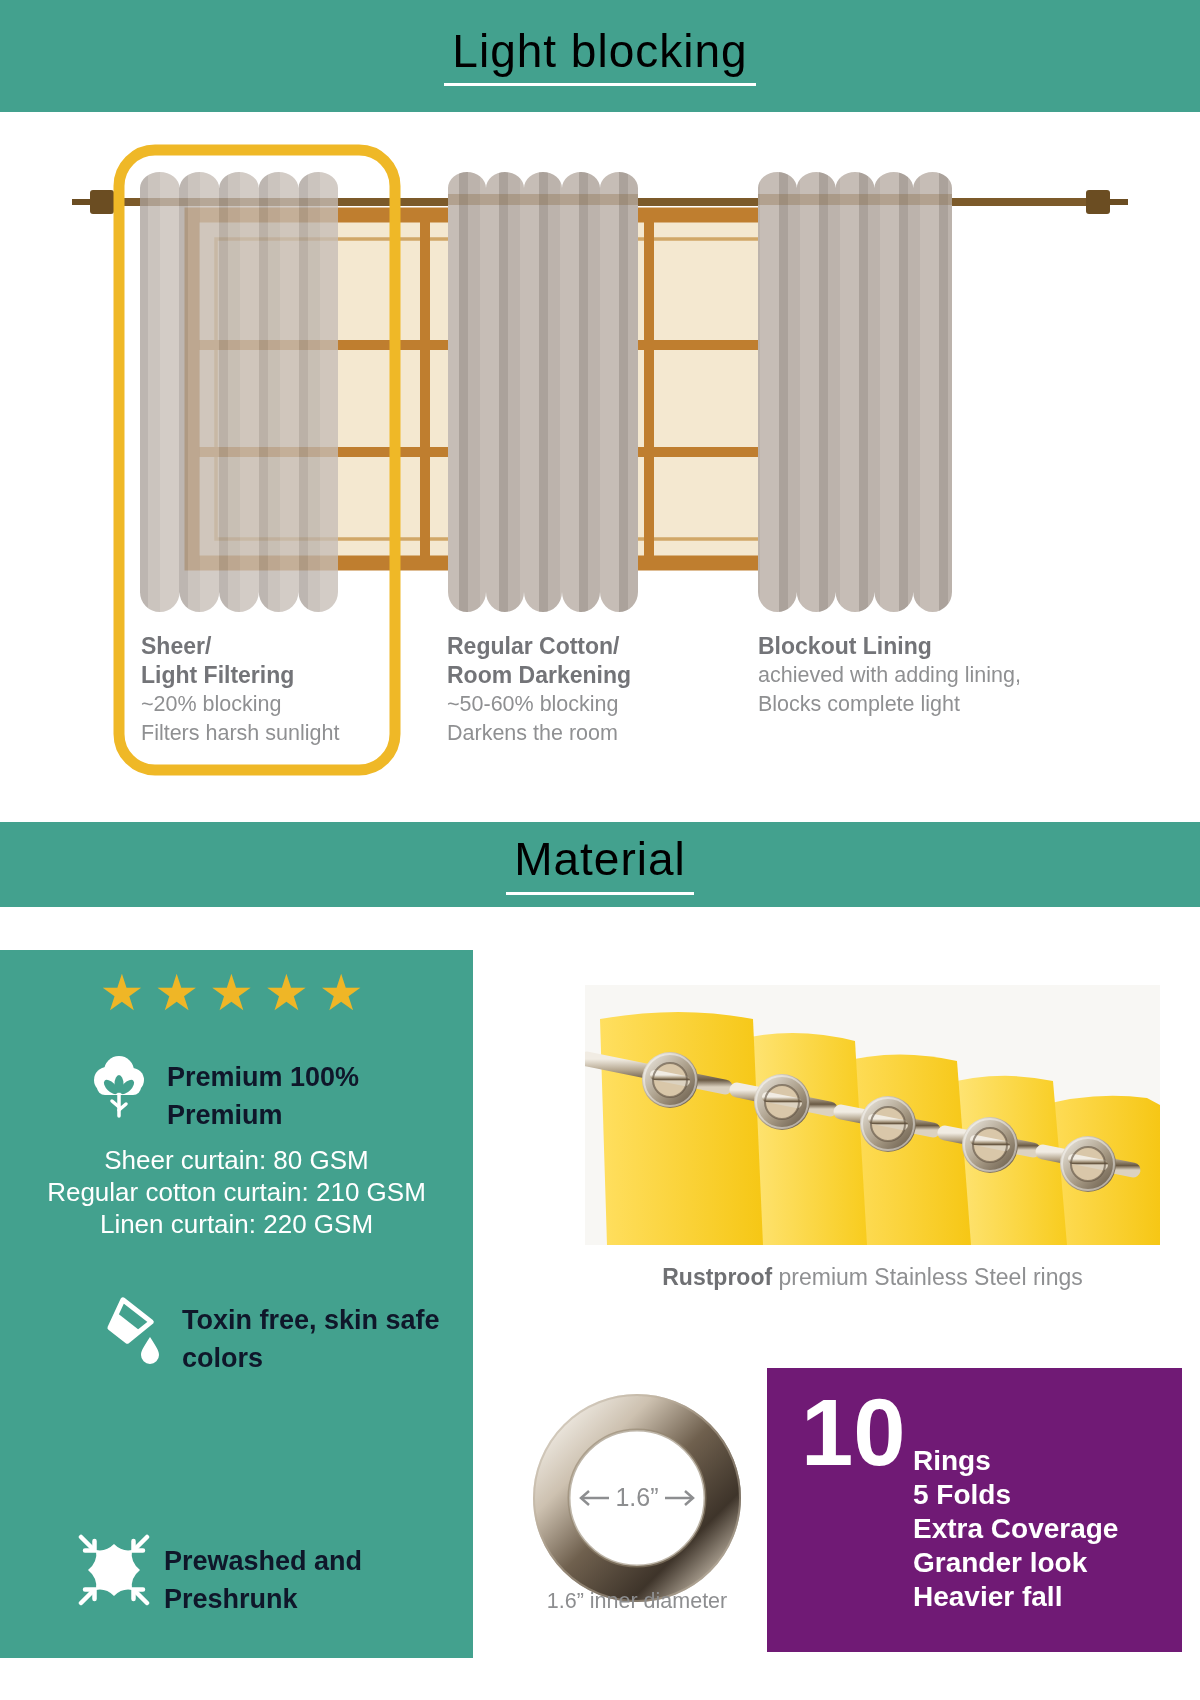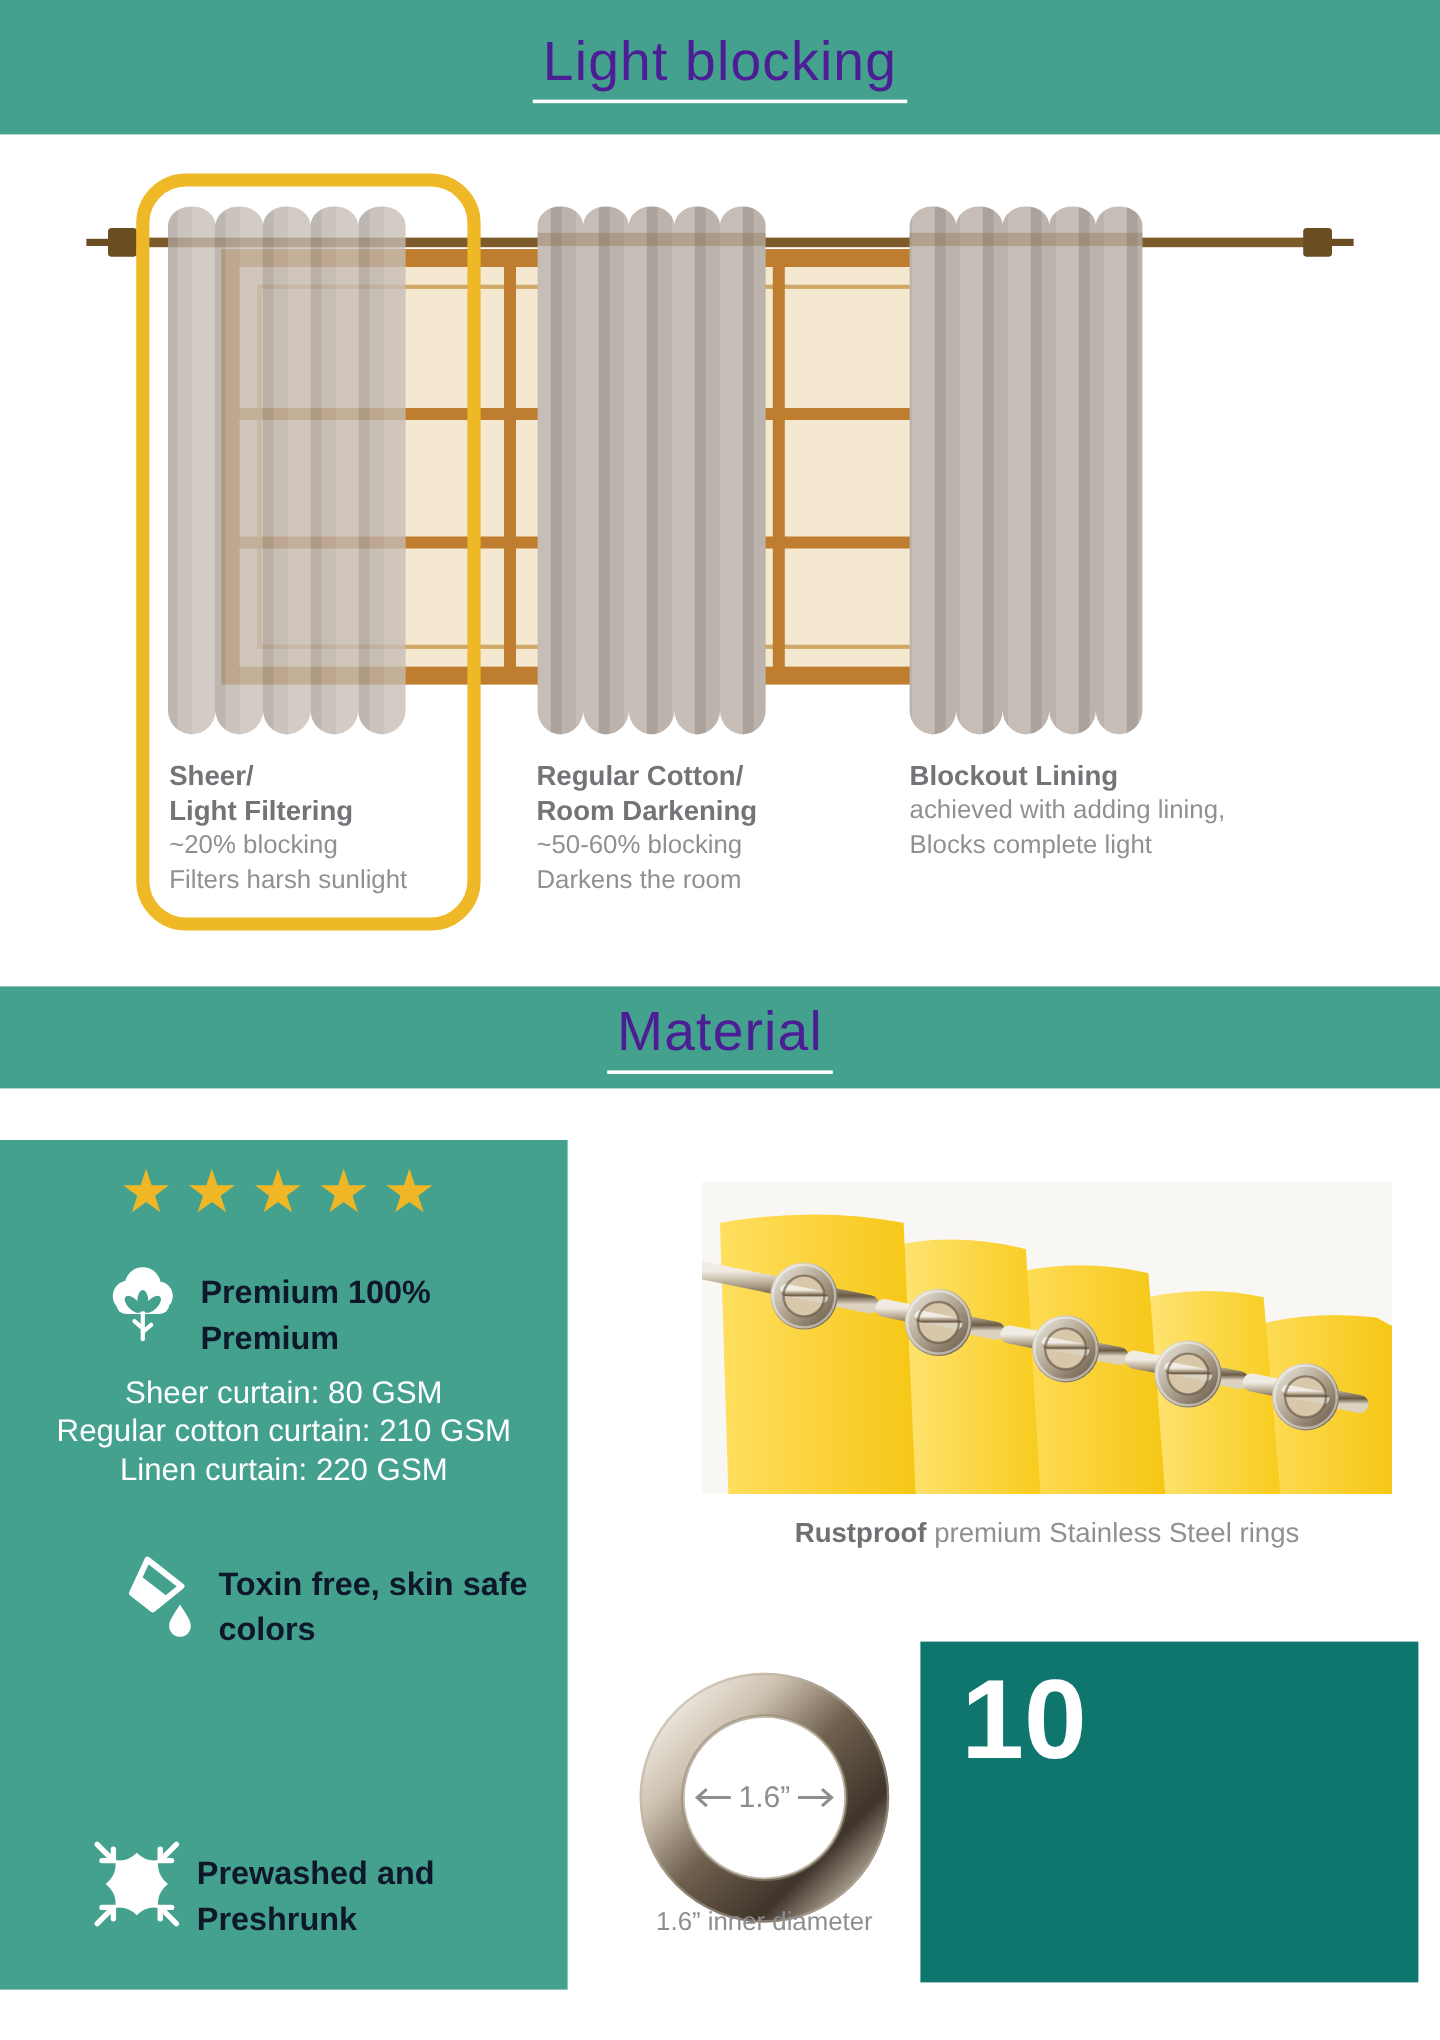--- a/index.html
+++ b/index.html
@@ -1,20 +1,20 @@
 <!DOCTYPE html>
 <html><head>
 <meta charset="utf-8">
 <style>
   html,body{margin:0;padding:0;background:#fff;}
   .page{position:relative;width:1200px;height:1700px;background:#fff;overflow:hidden;
         font-family:"Liberation Sans",sans-serif;}
 
   
-  .band{position:absolute;left:0;width:1200px;background:#43a18e;color:#4c1d95;
+  .band{position:absolute;left:0;width:1200px;background:#43a18e;color:#000000;
         display:flex;align-items:center;justify-content:center;}
   #band-lb{top:0;height:112px;}
   #band-mat{top:822px;height:85px;}
   .band-title{font-size:46px;font-weight:400;letter-spacing:1px;
               border-bottom:3px solid #fff;padding:0 8px 7px 8px;line-height:1.1;}
 
   
   #lb-svg{position:absolute;left:0;top:130px;}
 
   .lb-label{position:absolute;top:632px;}
@@ -39,21 +39,21 @@
        color:#fff;font-size:26px;font-weight:400;line-height:32px;}
 
   
   #photo{position:absolute;left:585px;top:985px;width:575px;height:260px;line-height:0;}
   #photo-caption{position:absolute;left:585px;top:1262px;width:575px;text-align:center;
                  font-size:23px;color:#8f9092;line-height:30px;}
   #photo-caption b{color:#6f7073;font-weight:700;}
   #ring-fig{position:absolute;left:523px;top:1392px;width:228px;height:212px;line-height:0;}
   #ring-caption{position:absolute;left:498px;top:1589px;width:278px;text-align:center;
                 font-size:21.5px;color:#8d8e90;}
-  #rings-box{position:absolute;left:767px;top:1368px;width:415px;height:284px;background:#0f766e;}
+  #rings-box{position:absolute;left:767px;top:1368px;width:415px;height:284px;background:#701a75;}
   .rb-count{position:absolute;left:34px;top:18px;color:#fff;font-weight:700;
             font-size:94px;line-height:1;}
   .rb-lines{position:absolute;left:146px;top:76px;color:#fff;font-weight:700;
             font-size:28px;line-height:34px;}
 </style>
 </head>
 <body>
 
 <div class="page">
 
@@ -323,15 +323,22 @@
         <path d="M142,106 H170"></path>
           <path d="M162,99 L170,106 L162,113"></path>
       </g>
       <text x="114" y="114" text-anchor="middle" font-size="25" fill="#8d8e90" font-family="Liberation Sans, sans-serif">1.6”</text>
     </svg>
   </div>
   <div id="ring-caption">1.6” inner diameter</div>
 
   <div id="rings-box">
     <div class="rb-count">10</div>
+    <div class="rb-lines">
+      <div>Rings</div>
+      <div>5 Folds</div>
+      <div>Extra Coverage</div>
+      <div>Grander look</div>
+      <div>Heavier fall</div>
+    </div>
   </div>
 
 </div>
 
 </body></html>

